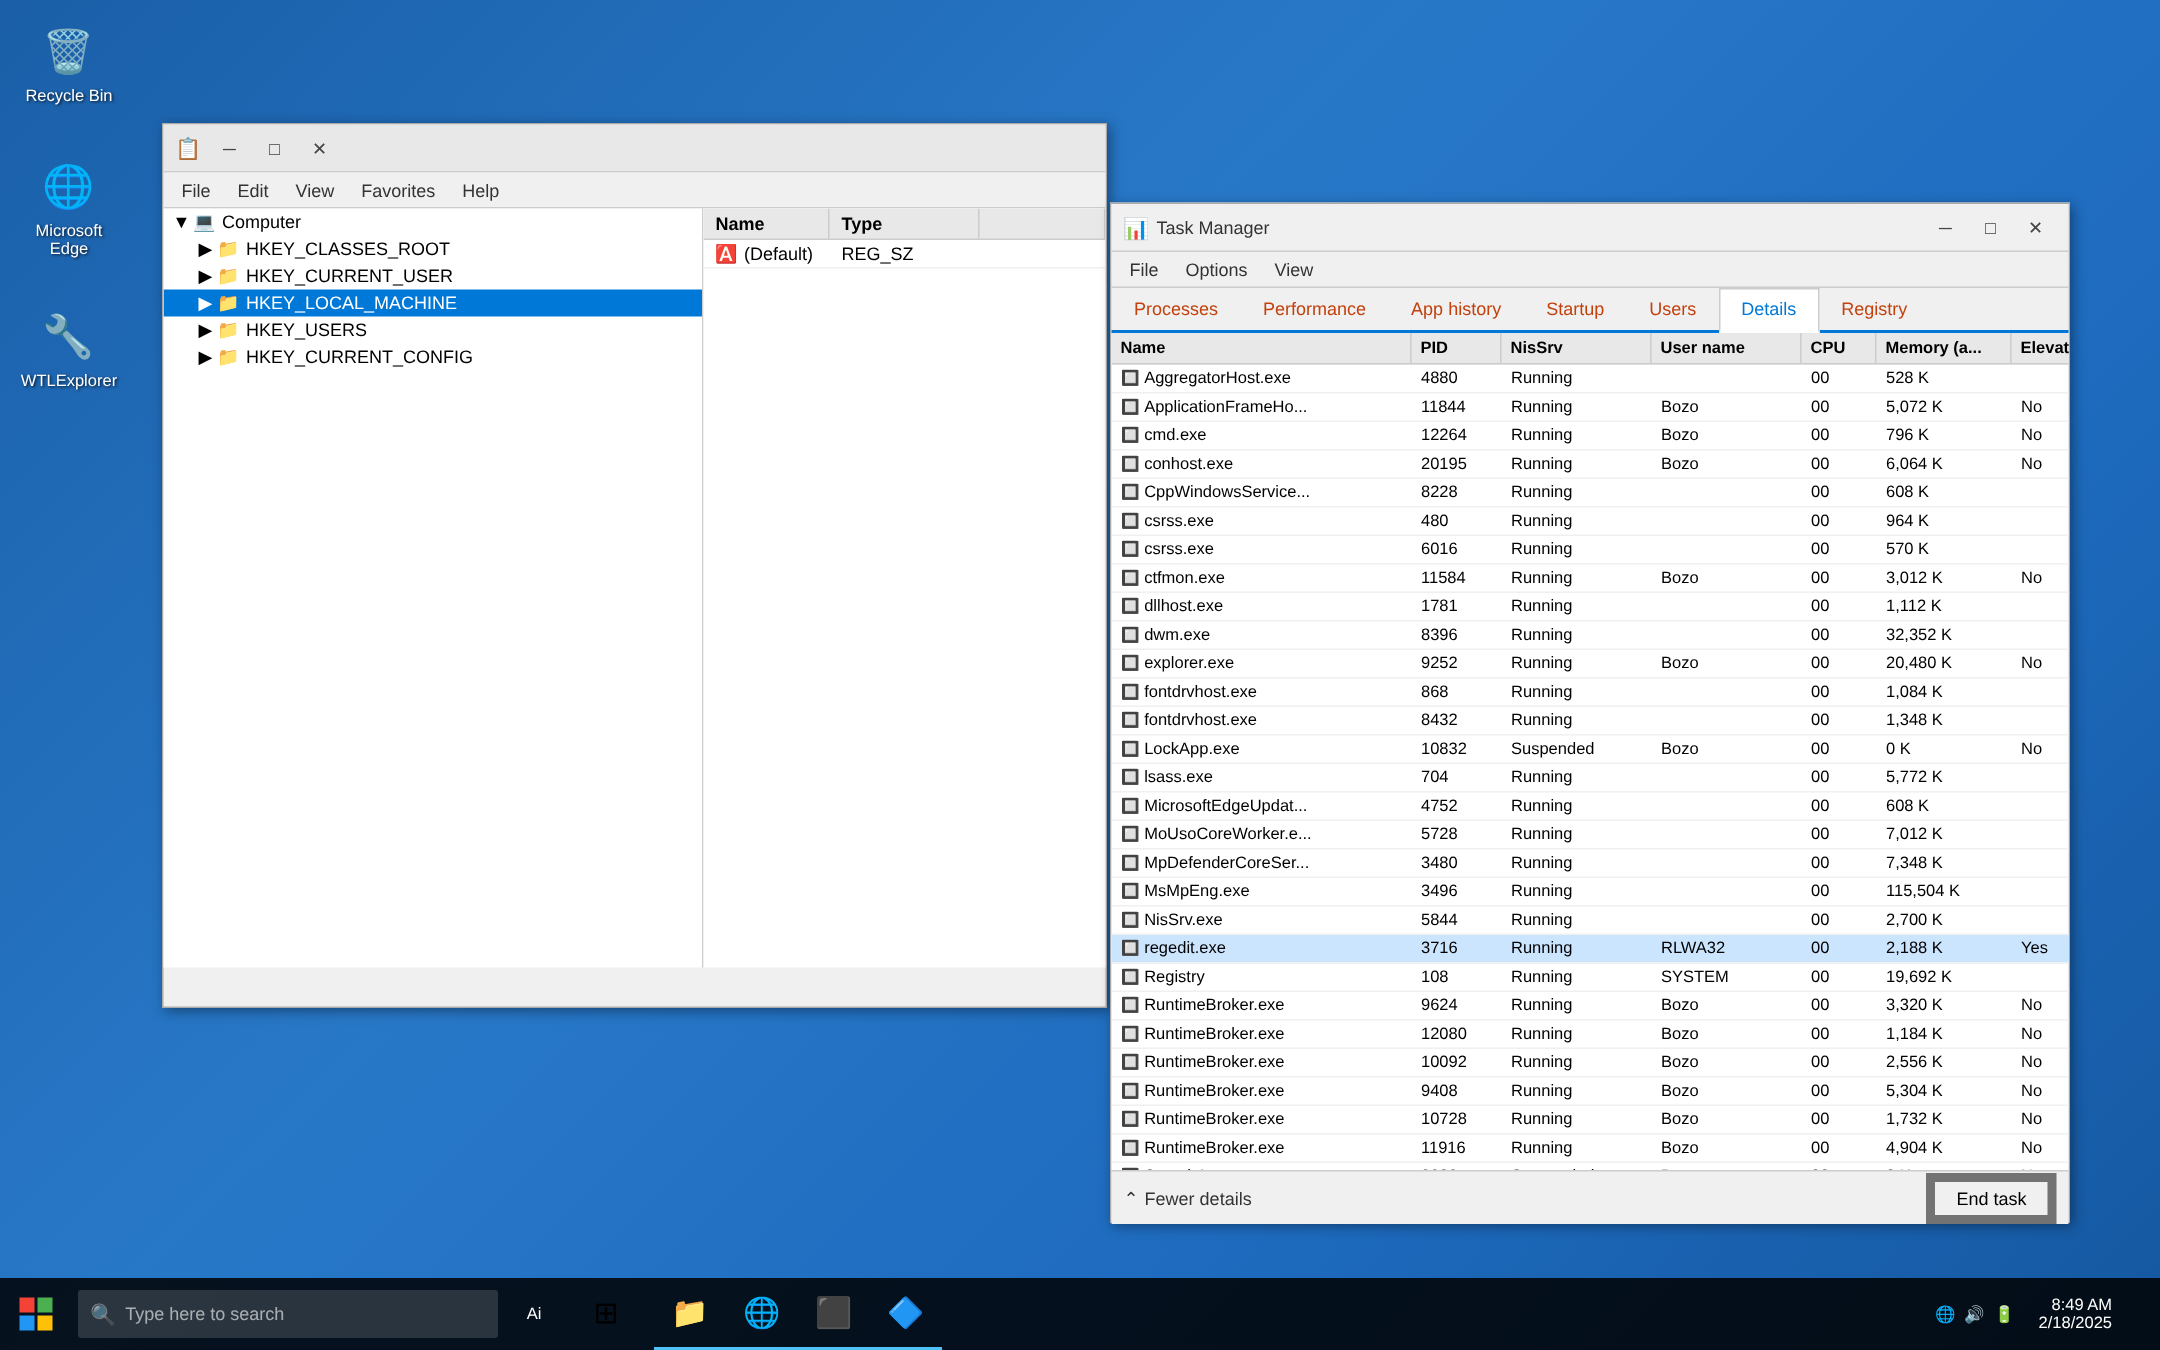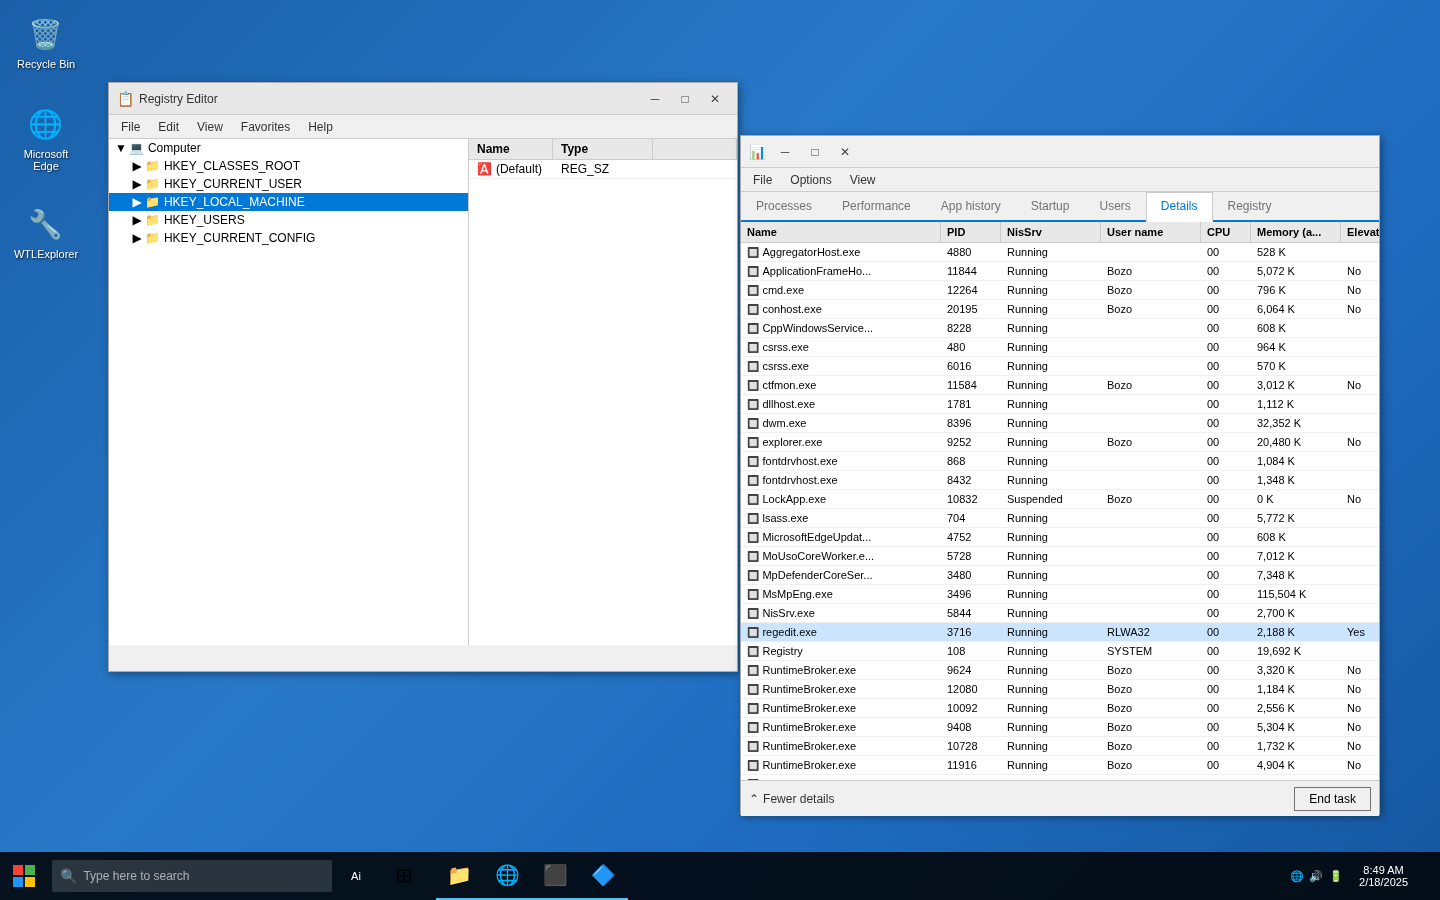--- a/index.html
+++ b/index.html
@@ -117,21 +117,21 @@
     .taskbar-app.active { border-bottom: 2px solid #4fc3f7; }
     .taskbar-tray {
       display: flex;
       align-items: center;
       padding: 0 8px;
       gap: 6px;
       color: white;
       font-size: 11px;
     }
     .taskbar-clock {
-      text-align: center;
+      text-align: right;
       color: white;
       font-size: 11px;
       padding: 0 8px;
     }
 
     
     .window {
       position: absolute;
       background: #f0f0f0;
       border: 1px solid #aaa;
@@ -252,21 +252,21 @@
     }
     .taskman-tabs {
       display: flex;
       background: #f0f0f0;
       border-bottom: 2px solid #0078d7;
     }
     .taskman-tab {
       padding: 6px 14px;
       cursor: pointer;
       font-size: 12px;
-      color: #737373;
+      color: #c2410c;
       border: 1px solid transparent;
     }
     .taskman-tab.active {
       background: white;
       border-color: #ccc #ccc white;
       border-bottom: 2px solid white;
       margin-bottom: -2px;
       color: #0078d7;
     }
     .taskman-body {
@@ -321,21 +321,21 @@
       align-items: center;
       gap: 4px;
       cursor: pointer;
       font-size: 12px;
       color: #333;
       background: transparent;
       border: none;
     }
     .end-task-btn {
       background: #f0f0f0;
-      border: 1px solid #737373;
+      border: 6px solid #737373;
       padding: 4px 14px;
       cursor: pointer;
       font-size: 12px;
     }
 
     
     ::-webkit-scrollbar { width: 8px; height: 8px; }
     ::-webkit-scrollbar-track { background: #f1f1f1; }
     ::-webkit-scrollbar-thumb { background: #aaa; }
 
@@ -375,21 +375,20 @@
   </div>
 
   <div class="desktop-icon" style="left:10px;top:200px;">
     <div class="icon-img">🔧</div>
     <div class="icon-label">WTLExplorer</div>
   </div>
 
   <div class="window registry-window">
     <div class="window-titlebar">
       <span class="window-icon">📋</span>
-      <span class="window-title">Registry Editor</span>
       <div class="window-controls">
         <button class="win-btn">─</button>
         <button class="win-btn">□</button>
         <button class="win-btn close">✕</button>
       </div>
     </div>
     <div class="registry-menu">
       <div class="menu-item">File</div>
       <div class="menu-item">Edit</div>
       <div class="menu-item">View</div>
@@ -449,20 +448,21 @@
           <div style="width:100px">REG_SZ</div>
           <div style="flex:1"></div>
         </div>
       </div>
     </div>
   </div>
 
   <div class="window taskman-window">
     <div class="window-titlebar taskman-titlebar">
       <span class="window-icon">📊</span>
+      <span class="window-title">Task Manager</span>
       <div class="window-controls">
         <button class="win-btn">─</button>
         <button class="win-btn">□</button>
         <button class="win-btn close">✕</button>
       </div>
     </div>
     <div class="taskman-menu">
       <div class="menu-item">File</div>
       <div class="menu-item">Options</div>
       <div class="menu-item">View</div>

